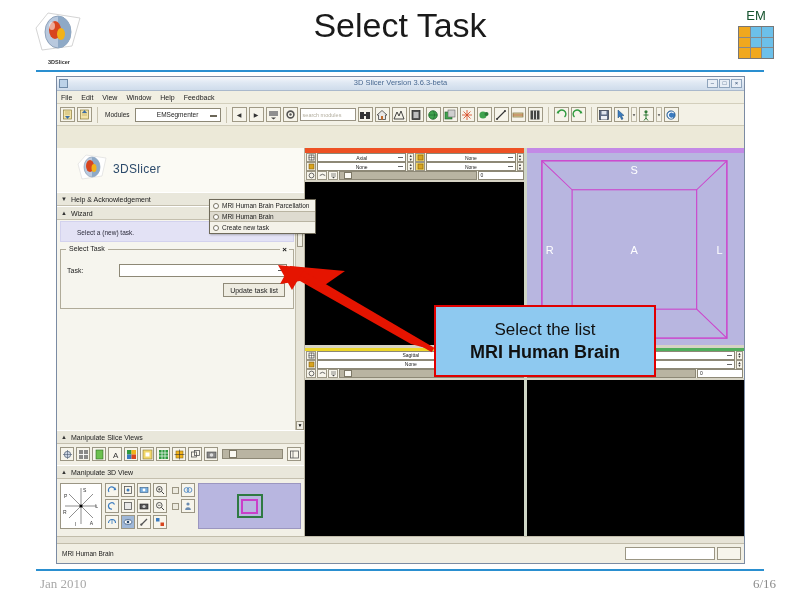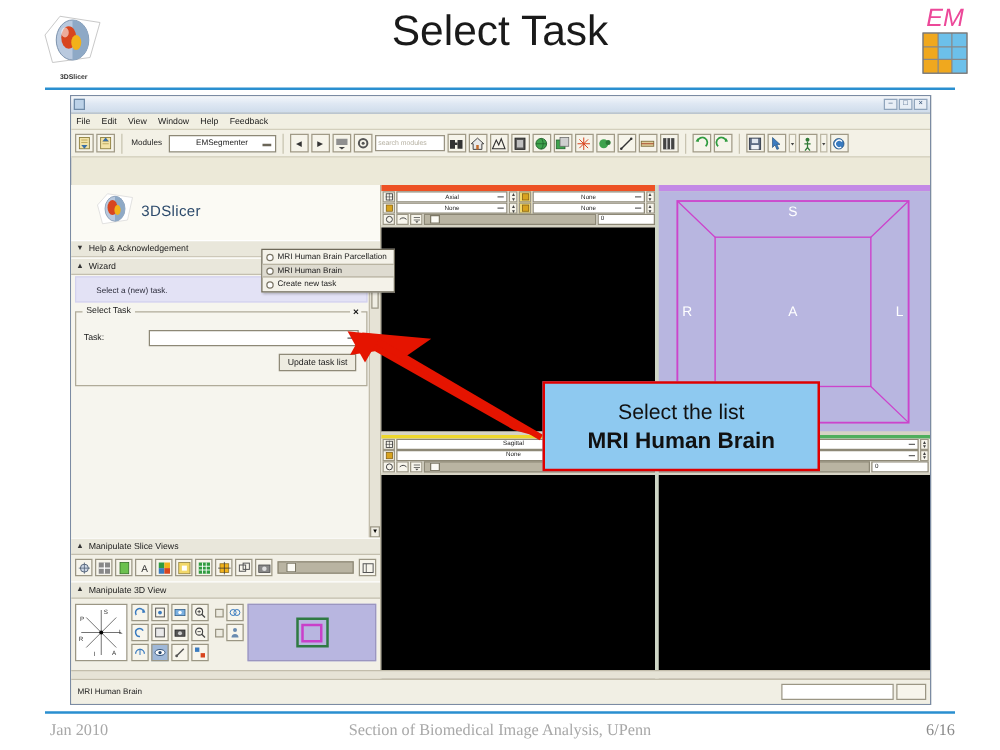--- a/index.html
+++ b/index.html
@@ -22,44 +22,43 @@
   }
   .slicer-logo {
     position: absolute; left: 28px; top: 8px; width: 62px; height: 56px;
   }
   .slicer-logo .caption {
     position: absolute; left: 0; bottom: -1px; width: 62px; text-align: center;
     font-size: 5.5px; color: #333; font-weight: bold;
   }
   .em-logo { position: absolute; right: 18px; top: 6px; width: 52px; height: 58px; }
   .em-logo .em-text {
-    font-size: 20px; color: #ec4899; text-align: center; line-height: 19px;
+    font-size: 13px; color: #14532d; text-align: center; line-height: 19px;
     letter-spacing: 0px;
-    font-style: italic;
   }
   .em-grid {
     width: 36px; height: 33px; margin: 1px auto 0 auto;
     display: grid; grid-template-columns: 1fr 1fr 1fr; grid-template-rows: 1fr 1fr 1fr;
     gap: 1px; background: #888; border: 1px solid #777;
   }
   .hdr-rule {
     position: absolute; left: 36px; top: 70px; width: 728px; height: 2px;
     background: #2a8fd0;
   }
   .ftr-rule {
     position: absolute; left: 36px; top: 569px; width: 728px; height: 2px;
     background: #2a8fd0;
   }
   .footer-row {
     position: absolute; left: 0; top: 574px; width: 800px; height: 22px;
     color: #a8a8a8; font-family: "Liberation Serif", serif; font-size: 13px;
   }
   .footer-left { position: absolute; left: 40px; top: 2px; }
   .footer-center { position: absolute; left: 0; width: 800px; text-align: center; top: 2px; }
-  .footer-right { position: absolute; right: 36px; top: 2px; color: #8a8a8a; font-size: 13px; }
+  .footer-right { position: absolute; right: 24px; top: 2px; color: #8a8a8a; font-size: 13px; }
 
   
   .app-window {
     position: absolute; left: 56px; top: 76px; width: 689px; height: 488px;
     background: #ece9d8; border: 1px solid #7b8ba3;
   }
   .titlebar {
     height: 14px; position: relative;
     background: linear-gradient(to bottom, #f4f7fb 0%, #dfe8f3 45%, #cfdceb 100%);
     border-bottom: 1px solid #aab9cc;
@@ -337,28 +336,28 @@
       <div style="background:#f0a81e"></div>
       <div style="background:#6cc0ea"></div>
   </div>
 </div>
 
 <div class="hdr-rule"></div>
 <div class="ftr-rule"></div>
 
 <div class="footer-row">
   <div class="footer-left">Jan 2010</div>
-  <div class="footer-center">Section of Biomedical Image Analysis, UPenn</div>
   <div class="footer-right">6/16</div>
 </div>
 
 <div class="app-window">
 
   <div class="titlebar">
     <div class="tb-icon"></div>
+    <div class="tb-title">3D Slicer Version 3.6.3-beta</div>
     <div class="tb-buttons">
       <div class="tb-btn">–</div>
       <div class="tb-btn">□</div>
       <div class="tb-btn close">×</div>
     </div>
   </div>
 
   <div class="menubar">
     <div class="mi">File</div>
     <div class="mi">Edit</div>

